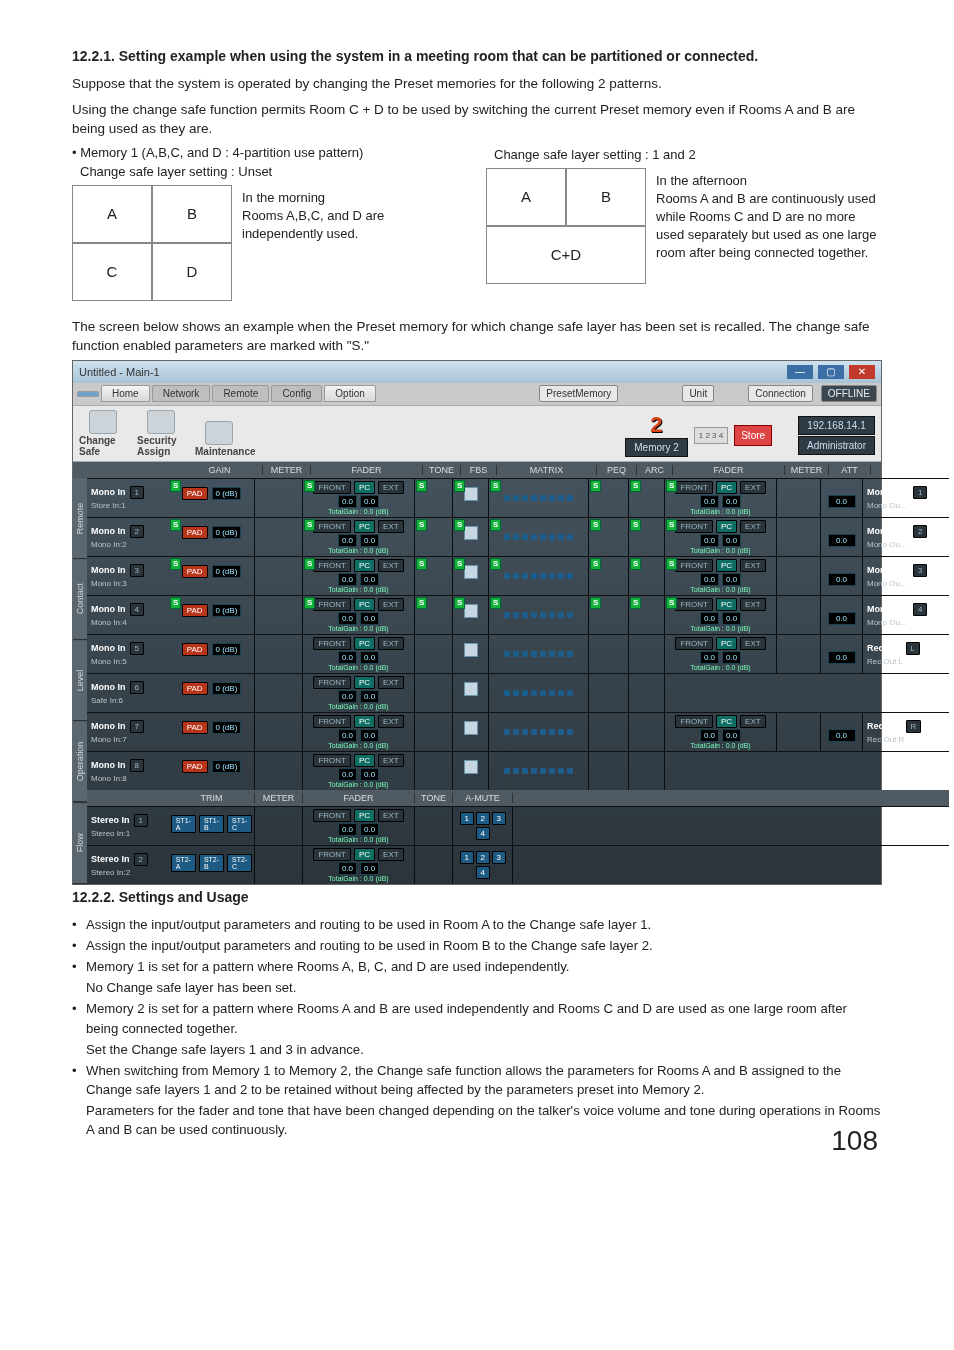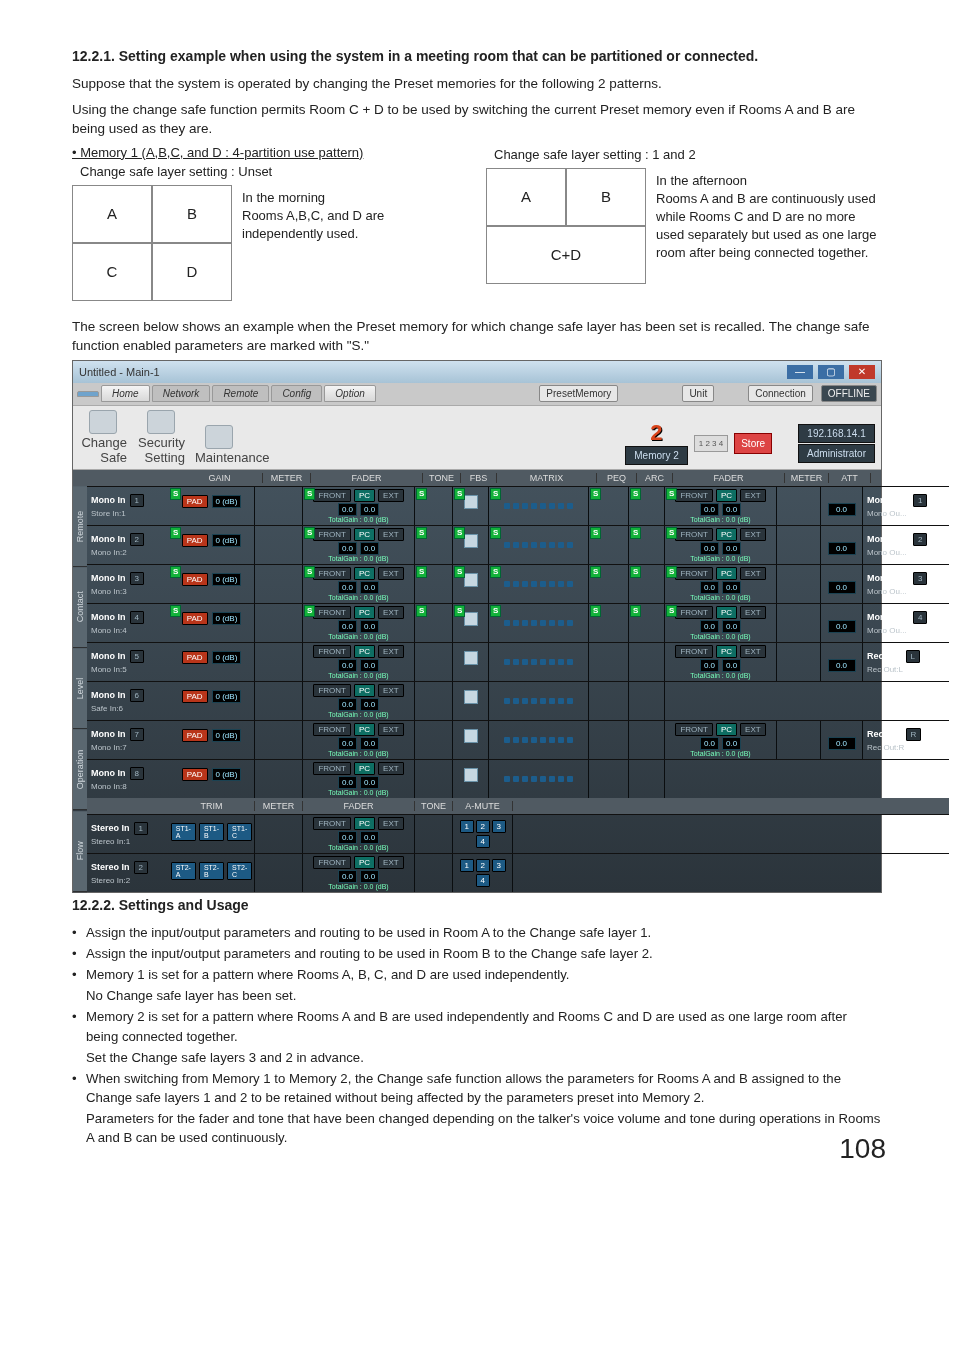--- a/index.html
+++ b/index.html
@@ -4,44 +4,44 @@
 <style>
   * { box-sizing: border-box; margin: 0; padding: 0; }
   html, body { width: 954px; font-family: Arial, Helvetica, sans-serif; background: #fff; color:#222; }
   .page { padding: 48px 72px 40px 72px; width: 954px; position: relative; }
   h2 { font-size: 20px; font-weight: bold; margin-bottom: 14px; }
   h3 { font-size: 14px; font-weight: bold; margin-bottom: 10px; }
   p  { font-size: 13.5px; line-height: 1.45; margin-bottom: 4px; }
   .block { margin-bottom: 6px; }
   .two-col { display:flex; gap: 18px; margin-top:6px; }
   .col { flex:1; }
-  .mem-label { font-size:13px; margin-bottom:4px;text-decoration:underline; }
+  .mem-label { font-size:13px; margin-bottom:4px; }
   .layer-label { font-size:13px; margin: 2px 0 6px 8px; }
   .room-row { display:flex; align-items:stretch; }
   .room-table { display:flex; flex-direction:column; }
   .room-table .row { display:flex; }
   .cell { border:1px solid #888; width:80px; height:58px; display:flex; align-items:center; justify-content:center; font-size:15px; }
   .cell.wide { width:160px; }
   .side-text { font-size:13px; line-height:1.4; padding:4px 0 0 10px; max-width:260px; }
   .caption { font-size:13.5px; line-height:1.45; margin-top:16px; }
 
   
   .app { margin-top:4px; border:1px solid #666; background:linear-gradient(#4a5a66,#2b343b); color:#ddd; font-size:9px; position:relative; }
   .titlebar { background:linear-gradient(#cfe1ef,#a7c3d6); color:#333; height:22px; display:flex; align-items:center; justify-content:space-between; padding:0 6px; font-size:11px; }
   .winbtns span { display:inline-block; width:26px; height:14px; margin-left:2px; text-align:center; line-height:14px; font-size:10px; color:#fff; }
   .winbtns .min { background:#3b6ea5; }
   .winbtns .max { background:#3b6ea5; }
   .winbtns .close { background:#c0392b; }
   .menubar { background:#c9c9c9; display:flex; align-items:center; padding:0 4px; height:22px; gap:2px; }
-  .tab { background:linear-gradient(#f4f4f4,#d8d8d8); border:1px solid #999; padding:2px 10px; font-size:10px; color:#333; border-radius:2px 2px 0 0;font-style:italic; }
+  .tab { background:linear-gradient(#f4f4f4,#d8d8d8); border:1px solid #999; padding:2px 10px; font-size:10px; color:#333; border-radius:2px 2px 0 0; }
   .tab.off { background:#bfbfbf; }
   .spacer { flex:1; }
   .pm-box, .unit-box, .conn-box, .off-box { border:1px solid #888; background:#e7e7e7; padding:2px 6px; font-size:10px; color:#333; border-radius:2px; }
   .ribbon { display:flex; align-items:flex-end; background:#e9e9e9; border-top:1px solid #aaa; border-bottom:1px solid #aaa; padding:4px 6px; gap:10px; }
-  .ribbon .btn { width:48px; text-align:right; font-size:13px; color:#444; }
+  .ribbon .btn { width:48px; text-align:left; font-size:10px; color:#444;font-weight:bold; }
   .ribbon .btn .ico { width:28px; height:24px; background:#ccd4da; border:1px solid #9aa5ad; margin:0 auto 1px; border-radius:3px; position:relative; }
   .memzone { margin-left:auto; display:flex; align-items:center; gap:6px; }
   .bignum { font: bold 22px/1 Arial; color:#d8431a; text-shadow:1px 1px 0 #000; }
   .store { background:#d44; color:#fff; border:1px solid #800; padding:4px 6px; font-size:10px; }
   .netbox { background:#2e3b44; border:1px solid #111; color:#cde; padding:3px 8px; font-size:10px; text-align:center; }
   .colhdrs { display:flex; background:#505a62; color:#ddd; height:16px; align-items:center; font-size:9px; }
   .colhdrs div { border-right:1px solid #333; padding:0 4px; text-align:center; }
   .grid { display:flex; }
   .leftlabels { width:22px; display:flex; flex-direction:column; }
   .leftlabels .vlab { writing-mode: vertical-rl; transform:rotate(180deg); background:#5a6770; text-align:center; font-size:9px; color:#cfd6db; padding:6px 2px; border-top:1px solid #222; flex:1; }
@@ -60,21 +60,21 @@
   .matrix-w{width:100px} .peq-w{width:40px} .arc-w{width:36px} .fader2-w{width:112px} .meter2-w{width:44px} .att-w{width:42px}
   .outname { color:#fff; font-size:9px; white-space:nowrap; }
   .dots { display:flex; gap:3px; align-items:center; justify-content:center; height:100%; }
   .dot { width:6px; height:6px; background:#1c5d8c; border-radius:1px; }
 
   .section2 { margin-top:4px; }
   ul.bul { list-style: none; padding:0; font-size:13.2px; line-height:1.45; }
   ul.bul > li { position:relative; padding-left:14px; margin-bottom:2px; }
   ul.bul > li::before { content:"•"; position:absolute; left:0; top:0; }
   ul.bul li.noblt::before{content:"";}
-  .pagenum { position:absolute; bottom:24px; right:68px; font-size:28px;margin-left:33px; }
+  .pagenum { position:absolute; bottom:24px; right:76px; font-size:28px;margin-left:33px; }
 </style>
 </head>
 <body>
 
 <div class="page">
   <h3>12.2.1. Setting example when using the system in a meeting room that can be partitioned or connected.</h3>
   <p class="block">Suppose that the system is operated by changing the Preset memories for the following 2 patterns.</p>
   <p>Using the change safe function permits Room C + D to be used by switching the current Preset memory even if Rooms A and B are being used as they are.</p>
 
   <div class="two-col">
@@ -137,21 +137,21 @@
       <span class="spacer"></span>
       <span class="pm-box">PresetMemory</span>
       <span style="width:60px"></span>
       <span class="unit-box">Unit</span>
       <span style="width:30px"></span>
       <span class="conn-box">Connection</span>
       <span class="off-box" style="background:#3a4750;color:#eee;margin-left:6px">OFFLINE</span>
     </div>
     <div class="ribbon">
       <div class="btn"><div class="ico"></div><span>Change Safe</span></div>
-      <div class="btn"><div class="ico"></div><span>Security Setting</span></div>
+      <div class="btn"><div class="ico"></div><span>Security Assign</span></div>
       <div class="btn"><div class="ico"></div><span>Maintenance</span></div>
       <div class="memzone">
         <div style="text-align:center">
           <div class="bignum">2</div>
           <div class="netbox" style="margin-top:2px">Memory 2</div>
         </div>
         <div style="font-size:8px;color:#555;border:1px solid #999;padding:3px 4px;background:#ddd">1 2  3 4</div>
         <div class="store">Store</div>
         <div style="width:14px"></div>
         <div>
@@ -840,20 +840,20 @@
   </div>
 
   <div class="section2">
     <h3>12.2.2. Settings and Usage</h3>
     <ul class="bul">
       <li>Assign the input/output parameters and routing to be used in Room A to the Change safe layer 1.</li>
       <li>Assign the input/output parameters and routing to be used in Room B to the Change safe layer 2.</li>
       <li>Memory 1 is set for a pattern where Rooms A, B, C, and D are used independently.</li>
       <li class="noblt">No Change safe layer has been set.</li>
       <li>Memory 2 is set for a pattern where Rooms A and B are used independently and Rooms C and D are used as one large room after being connected together.</li>
-      <li class="noblt">Set the Change safe layers 3 and 2 in advance.</li>
+      <li class="noblt">Set the Change safe layers 1 and 3 in advance.</li>
       <li>When switching from Memory 1 to Memory 2, the Change safe function allows the parameters for Rooms A and B assigned to the Change safe layers 1 and 2 to be retained without being affected by the parameters preset into Memory 2.</li>
       <li class="noblt">Parameters for the fader and tone that have been changed depending on the talker's voice volume and tone during operations in Rooms A and B can be used continuously.</li>
     </ul>
   </div>
 
   <div class="pagenum">108</div>
 </div>
 
 </body></html>

